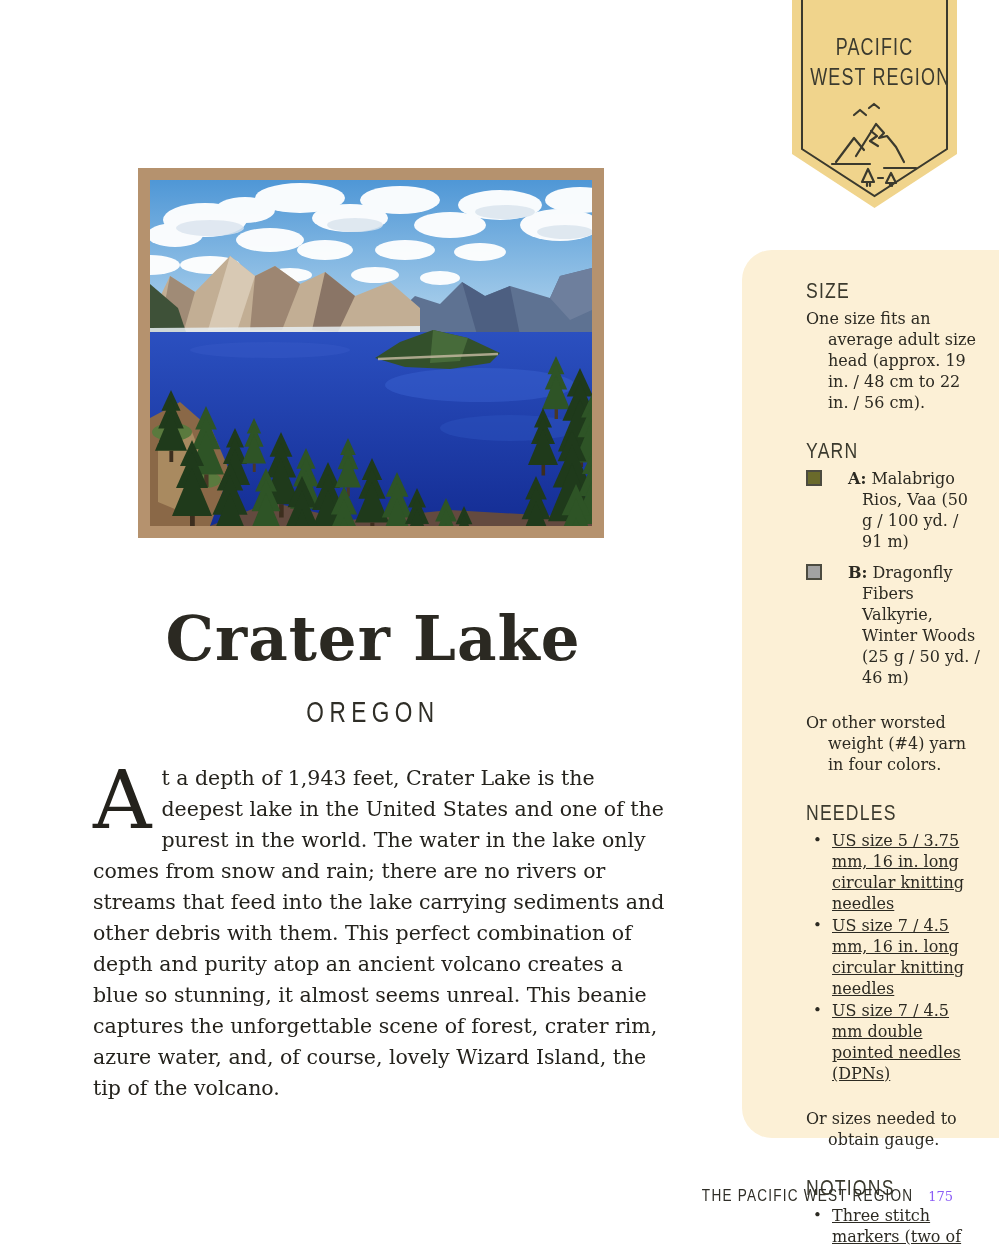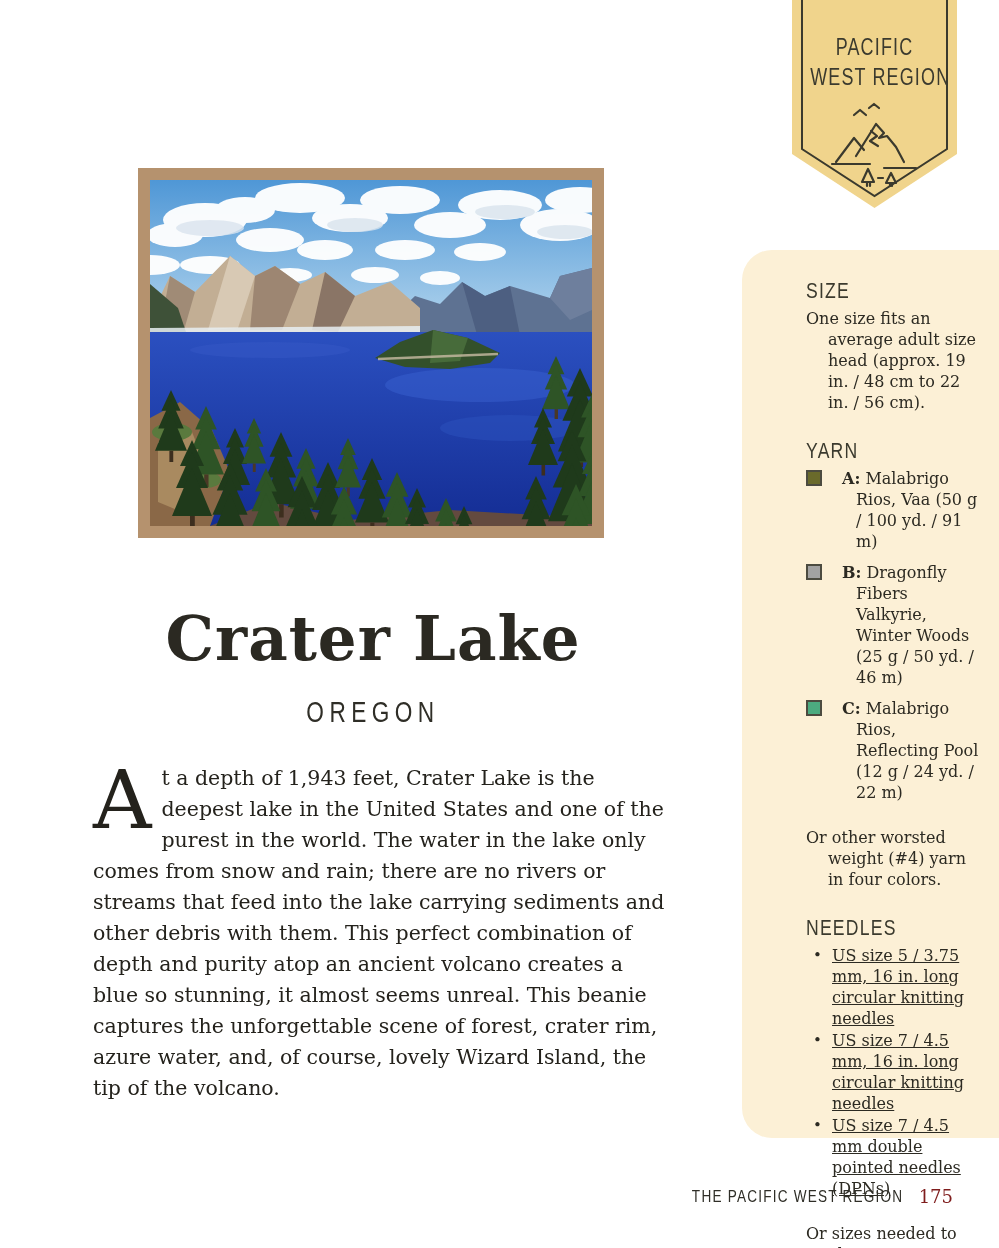--- a/index.html
+++ b/index.html
@@ -66,21 +66,21 @@
   }
   .sb-heading {
     font-family:"Liberation Sans", sans-serif; font-size:22px; font-weight:500;
     color:#3b3a2e; letter-spacing:1.5px;
     transform:scaleX(0.80); transform-origin:left;
     margin:27px 0 7px 0; white-space:nowrap;
   }
   .sb-heading.first { margin-top:0; }
   .hang { padding-left:22px; text-indent:-22px; }
   .hang14 { padding-left:14px; text-indent:-14px; }
-  .yarn-row { display:flex; gap:20px; margin-bottom:10px; }
+  .yarn-row { display:flex; gap:26px; margin-bottom:10px; }
   .swatch {
     flex:none; width:16px; height:16px; margin-top:2px;
     border:2px solid #4c4b40;
   }
   .sb-list { list-style:none; }
   .sb-list li { position:relative; padding-left:26px; margin-bottom:1px;text-decoration:underline; }
   .sb-list li::before {
     content:"•"; position:absolute; left:7px; top:0; font-size:15px; color:#2c2a22;
   }
   .sb-note { margin-top:24px; }
@@ -88,21 +88,21 @@
   
   .footer {
     position:absolute; top:1186px; right:46px;
     display:flex; align-items:center; gap:15px;
   }
   .footer-region {
     font-family:"Liberation Sans", sans-serif; font-size:17px; font-weight:500;
     color:#2f2e27; letter-spacing:1.5px;
     transform:scaleX(0.8); transform-origin:right; white-space:nowrap;
   }
-  .footer-page { font-family:"DejaVu Serif", serif; font-size:18px; color:#7f1d1d; }
+  .footer-page { font-family:"DejaVu Serif", serif; font-size:13px; color:#8b5cf6; }
 
   b { font-weight:bold; }
 </style>
 </head>
 <body>
 
 <div class="banner">
   <svg class="banner-outline" width="165" height="208" viewBox="0 0 165 208">
     <path d="M10,-3 L10,149 L82.5,196 L155,149 L155,-3" fill="none" stroke="#3b3a2e" stroke-width="2"></path>
   </svg>
@@ -253,24 +253,20 @@
   <h3 class="sb-heading">YARN</h3>
 
   <div class="yarn-row">
     <span class="swatch" style="background-color: rgb(106, 106, 43);"></span>
     <p class="hang14"><b>A:</b> <span>Malabrigo Rios, Vaa (50 g / 100 yd. / 91 m)</span></p>
   </div>
   <div class="yarn-row">
     <span class="swatch" style="background-color: rgb(162, 162, 162);"></span>
     <p class="hang14"><b>B:</b> <span>Dragonfly Fibers Valkyrie, Winter Woods (25 g / 50 yd. / 46 m)</span></p>
   </div>
-  <div class="yarn-row">
-    <span class="swatch" style="background-color: rgb(76, 171, 128);"></span>
-    <p class="hang14"><b>C:</b> <span>Malabrigo Rios, Reflecting Pool (12 g / 24 yd. / 22 m)</span></p>
-  </div>
   <p class="hang sb-note">Or other worsted weight (#4) yarn in four colors.</p>
 
   <h3 class="sb-heading">NEEDLES</h3>
   <ul class="sb-list">
     <li>US size 5 / 3.75 mm, 16 in. long circular knitting needles</li>
     <li>US size 7 / 4.5 mm, 16 in. long circular knitting needles</li>
     <li>US size 7 / 4.5 mm double pointed needles (DPNs)</li>
   </ul>
   <p class="hang sb-note">Or sizes needed to obtain gauge.</p>
 

